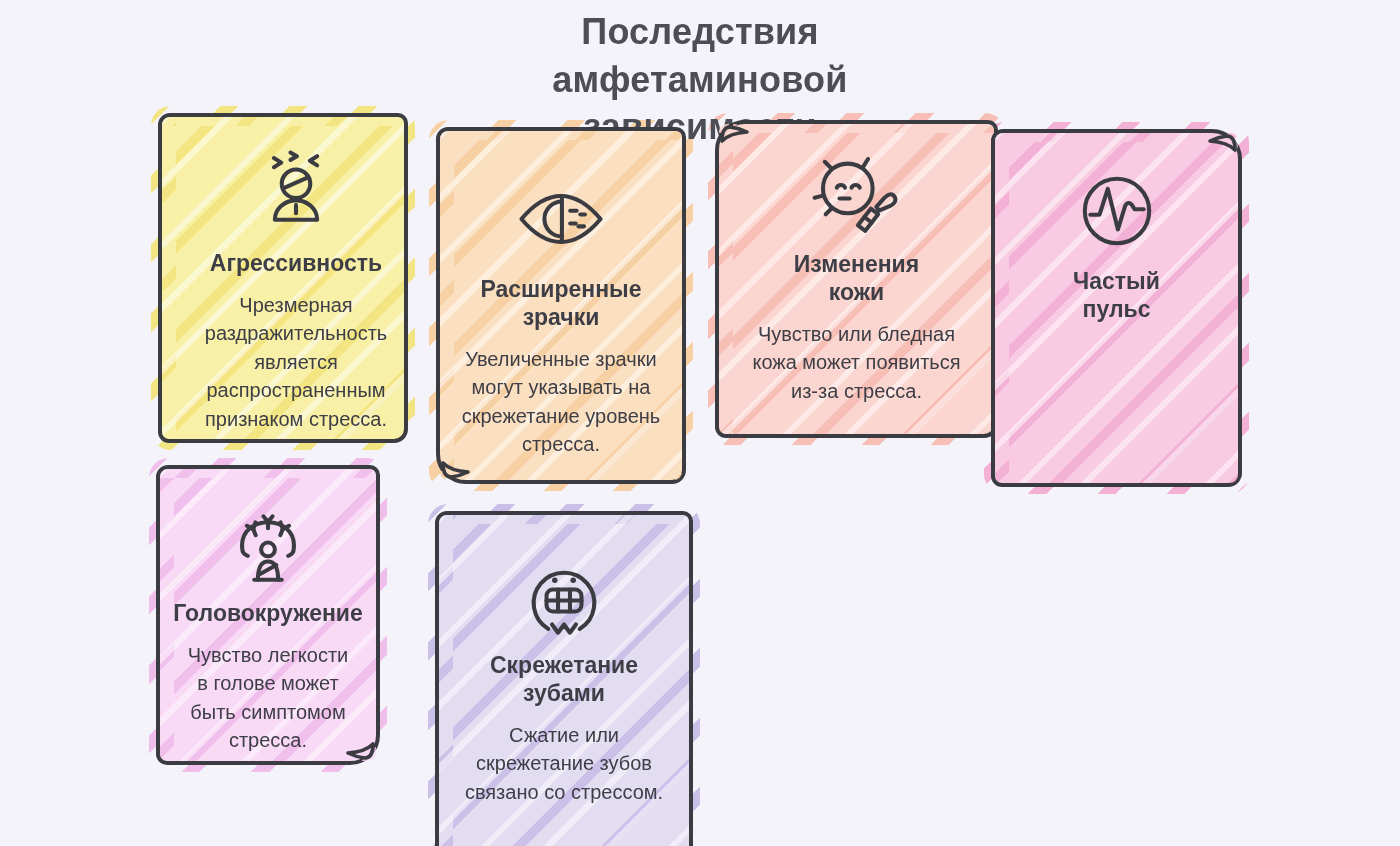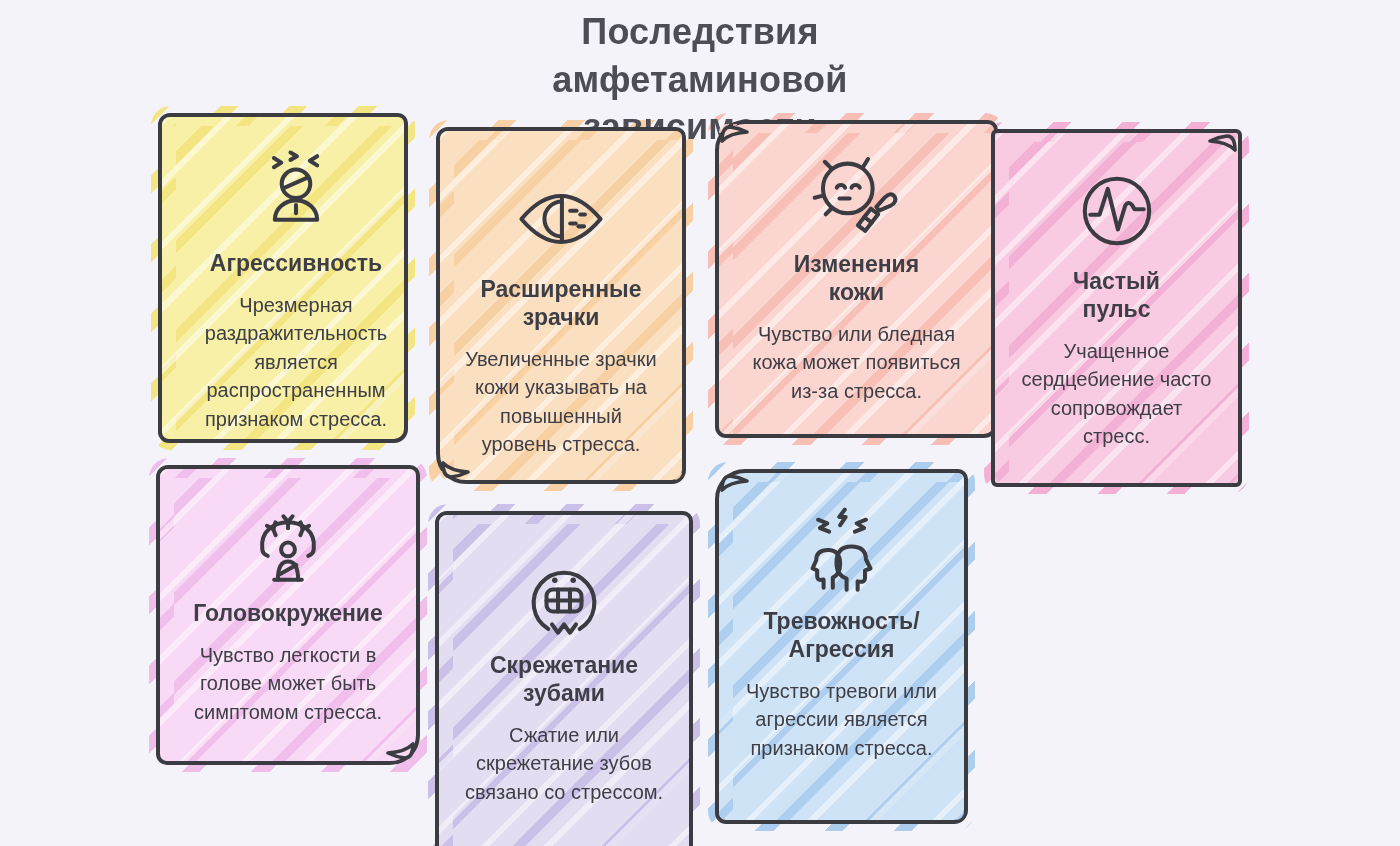--- a/index.html
+++ b/index.html
@@ -74,22 +74,22 @@
   .fold.br{right:-3px;bottom:-3px;transform:scaleX(-1);}
   .f-bl{border-bottom-left-radius:30px;}
   .f-tl{border-top-left-radius:30px;}
   .f-tr{border-top-right-radius:30px;}
   .f-br{border-bottom-right-radius:30px;}
 
   
   .c1{left:158px;top:113px;width:250px;height:330px;padding-left:26px;}
   .c2{left:436px;top:127px;width:250px;height:357px;}
   .c3{left:715px;top:120px;width:283px;height:318px;}
-  .c4{left:991px;top:129px;width:251px;height:358px;border-radius:6px;}
-  .c5{left:156px;top:465px;width:264px;height:300px;}
+  .c4{left:991px;top:129px;width:251px;height:358px;}
+  .c5{left:156px;top:465px;width:224px;height:300px;}
   .c6{left:435px;top:511px;width:258px;height:407px;}
   .c7{left:715px;top:469px;width:253px;height:355px;}
 
   .c1 .icon-wrap{margin-top:28px;}
   .c2 .icon-wrap{margin-top:40px;}
   .c3 .icon-wrap{margin-top:22px;}
   .c4 .icon-wrap{margin-top:30px;}
   .c5 .icon-wrap{margin-top:26px;}
   .c6 .icon-wrap{margin-top:32px;}
   .c7 .icon-wrap{margin-top:30px;}
@@ -125,21 +125,21 @@
         <path d="M7,50 Q28,25 50,25 Q72,25 93,50 Q72,75 50,75 Q28,75 7,50 Z"></path>
         <path d="M51,31 A19,19 0 0 0 51,69"></path>
         <path d="M51,28 V72"></path>
         <path d="M60,41 h7"></path>
           <path d="M71,45 h5"></path>
         <path d="M60,55 h6"></path>
           <path d="M69,58 h6"></path>
       </svg>
     </div>
     <h2 class="card-title">Расширенные зрачки</h2>
-    <p class="card-body">Увеличенные зрачки кожи указывать на повышенный уровень стресса.</p>
+    <p class="card-body">Увеличенные зрачки могут указывать на скрежетание уровень стресса.</p>
     <svg class="fold bl" viewBox="0 0 40 40">
       <path d="M6,20 Q6,34 14,34 Q23,33 31,29 Q14,28 6,20 Z"></path>
     </svg>
   </article>
 
   <article class="card c3 f-tl" style="--c: #F7BCB2; --cl: #FBD5CF;">
     <div class="icon-wrap">
       <svg class="ic" viewBox="0 0 100 100">
         <circle cx="40" cy="44" r="27"></circle>
         <path d="M22,22 l-7,-7"></path>
@@ -162,21 +162,20 @@
   </article>
 
   <article class="card c4 f-tr" style="--c: #F3ADD3; --cl: #F8CBE3;">
     <div class="icon-wrap">
       <svg class="ic" viewBox="0 0 100 100">
         <circle cx="50" cy="50" r="35"></circle>
         <path d="M21,54 h10 l9,-28 11,44 8,-26 q3,-5 7,-1 l3,5 h10"></path>
       </svg>
     </div>
     <h2 class="card-title t-xnarrow">Частый пульс</h2>
-    <p class="card-body">Учащенное сердцебиение часто сопровождает стресс.</p>
     <svg class="fold tr" viewBox="0 0 40 40">
       <path d="M6,20 Q6,34 14,34 Q23,33 31,29 Q14,28 6,20 Z"></path>
     </svg>
   </article>
 
   <article class="card c5 f-br" style="--c: #F0BBEA; --cl: #F8DAF6;">
     <div class="icon-wrap">
       <svg class="ic" viewBox="0 0 100 100">
         <path d="M28,64 Q22,62 22,56 C18,18 82,18 78,56 Q78,62 72,64"></path>
         <g transform="translate(34,35) rotate(-22)">
@@ -217,30 +216,14 @@
         <path d="M37,82 l6.5,9 6.5,-9 6.5,9 6.5,-9"></path>
       </svg>
     </div>
     <h2 class="card-title">Скрежетание зубами</h2>
     <p class="card-body">Сжатие или скрежетание зубов связано со стрессом.</p>
     <svg class="fold bl" viewBox="0 0 40 40">
       <path d="M6,20 Q6,34 14,34 Q23,33 31,29 Q14,28 6,20 Z"></path>
     </svg>
   </article>
 
-  <article class="card c7 f-tl" style="--c: #A9CBEE; --cl: #CFE3F6;">
-    <div class="icon-wrap">
-      <svg class="ic" viewBox="0 0 100 100">
-        <path d="M24,16 L34,20 L26,25 L36,29"></path>
-        <path d="M53,5 L47,13 L54,13 L48,22"></path>
-        <path d="M76,16 L66,20 L74,25 L64,29"></path>
-        <path d="M40,90 L40,79 Q48,75 48,64 Q48,49 35,49 Q22,49 22,60 L18,69 L23,71 L23,77 Q23,83 30,81 L30,90"></path>
-        <path d="M55,92 L55,80 Q44,76 44,63 Q44,45 60,45 Q76,45 76,59 L81,69 L75,71 L75,79 Q75,85 67,83 L67,92"></path>
-      </svg>
-    </div>
-    <h2 class="card-title">Тревожность/ Агрессия</h2>
-    <p class="card-body">Чувство тревоги или агрессии является признаком стресса.</p>
-    <svg class="fold tl" viewBox="0 0 40 40">
-      <path d="M6,20 Q6,34 14,34 Q23,33 31,29 Q14,28 6,20 Z"></path>
-    </svg>
-  </article>
 
 </div>
 
 </body></html>

